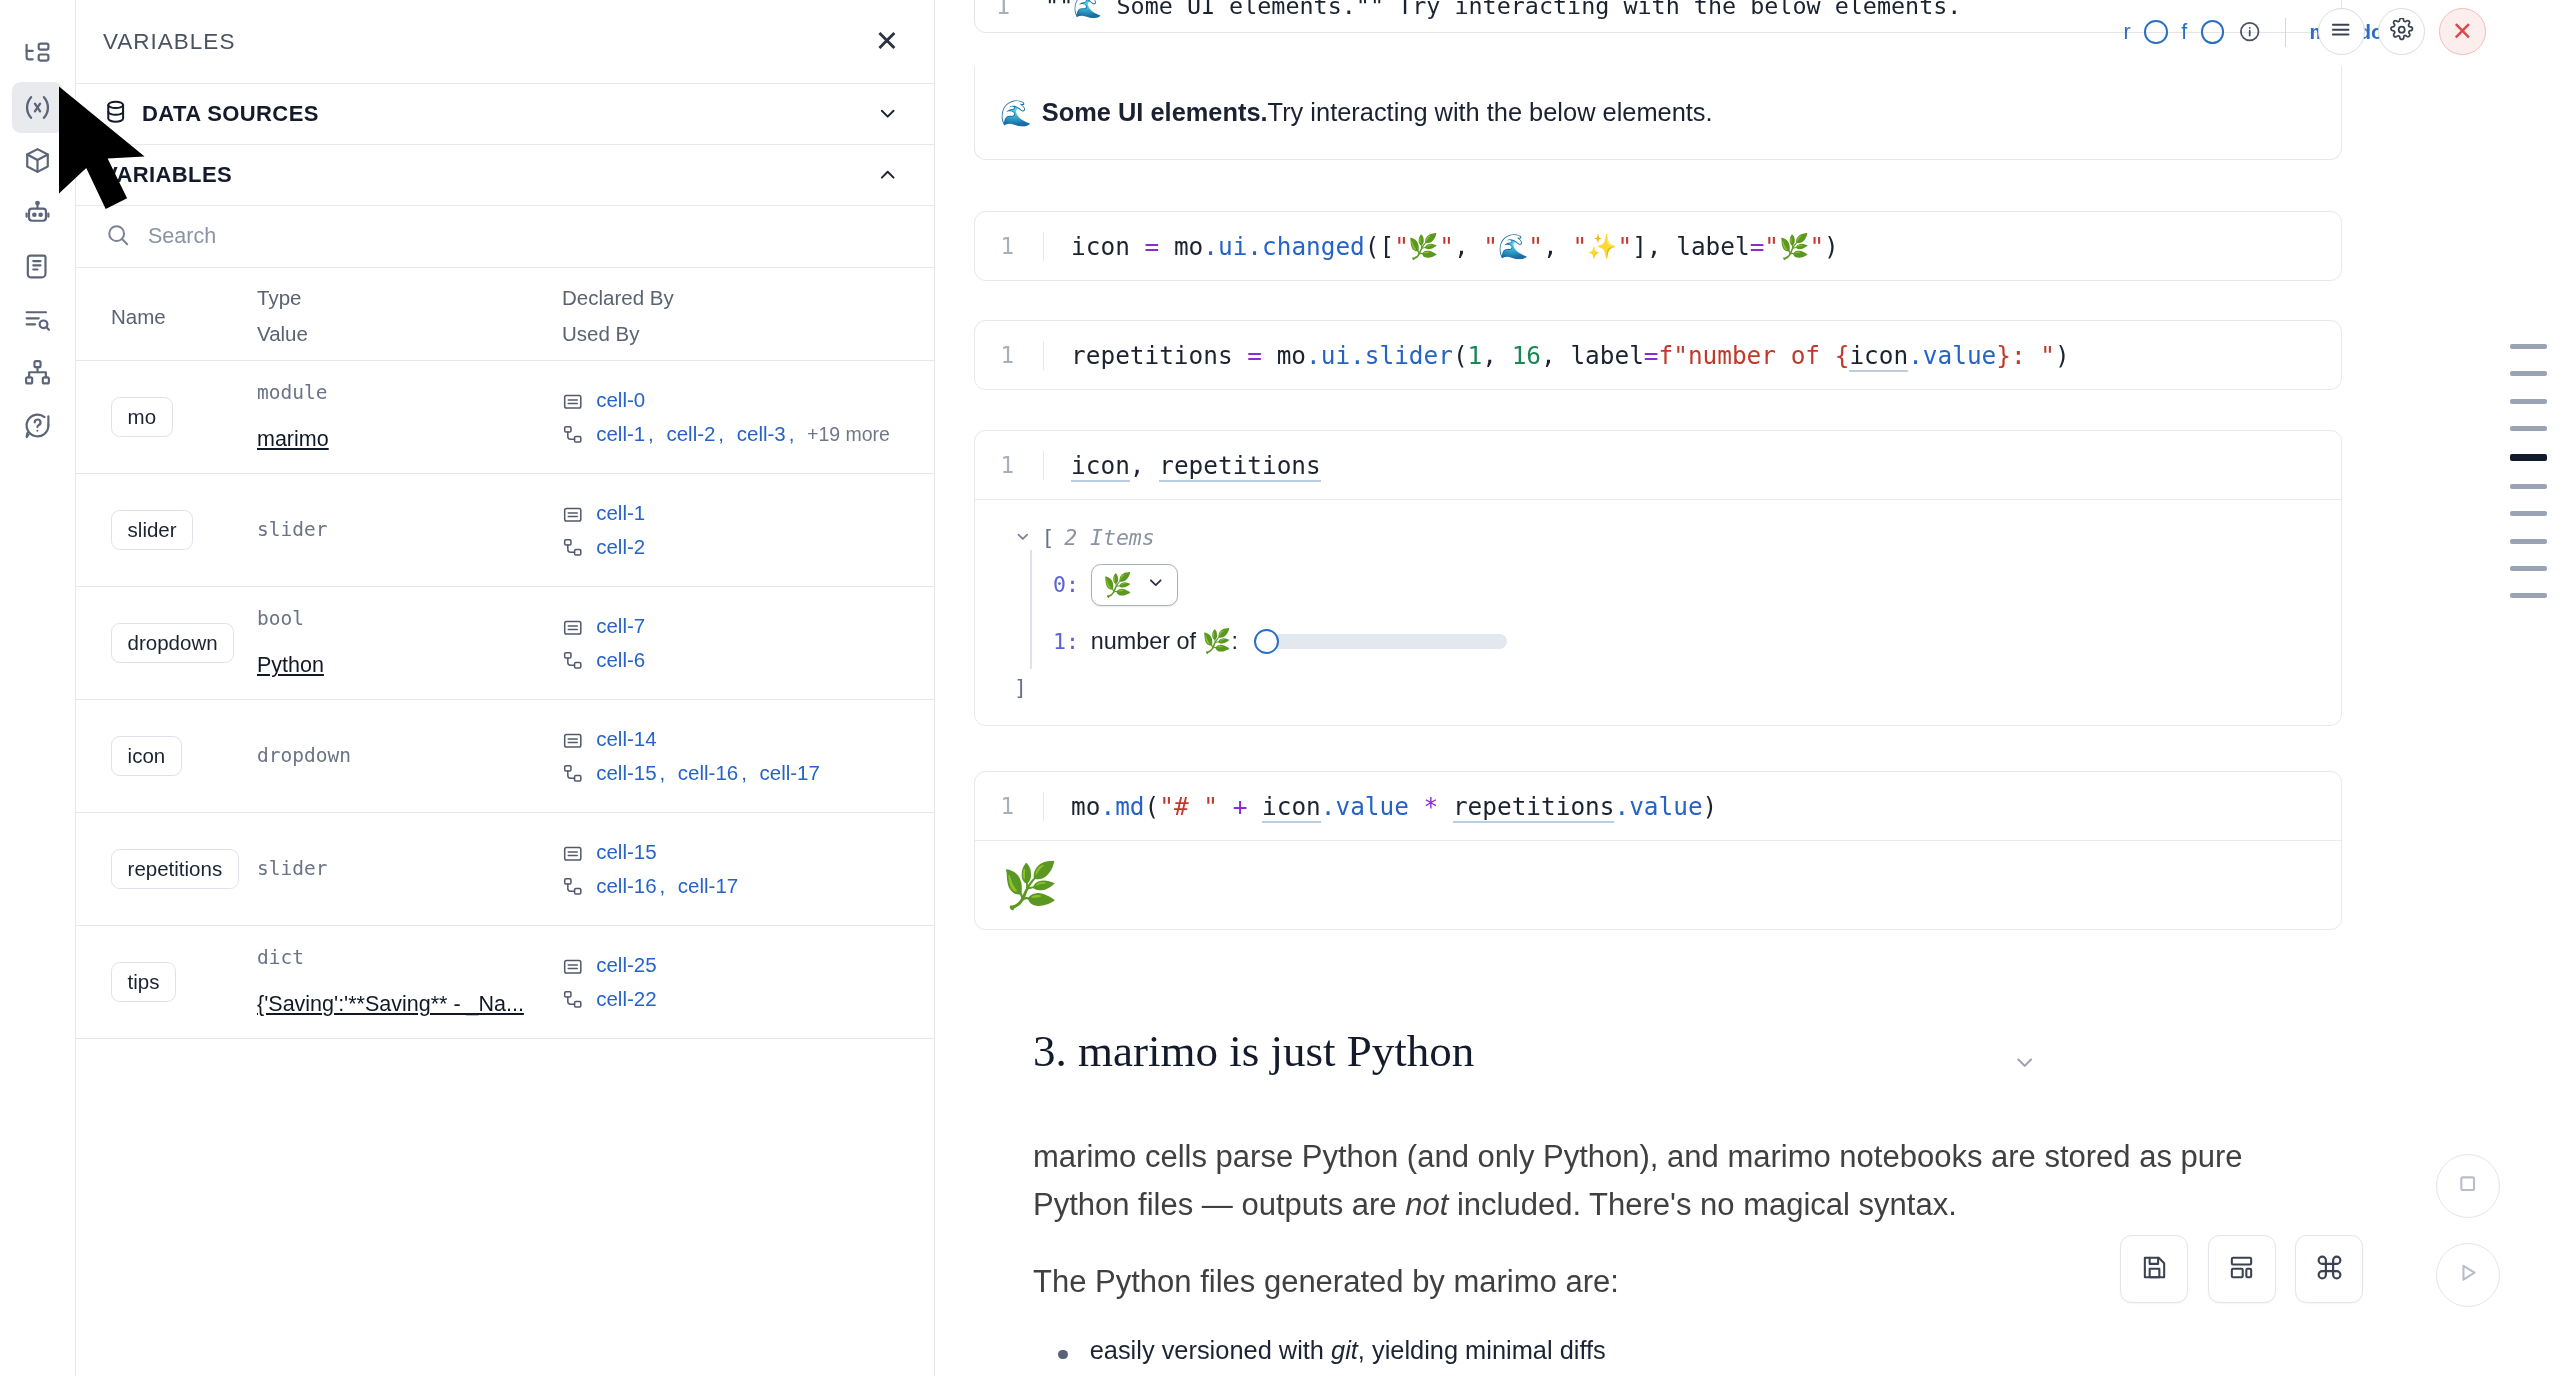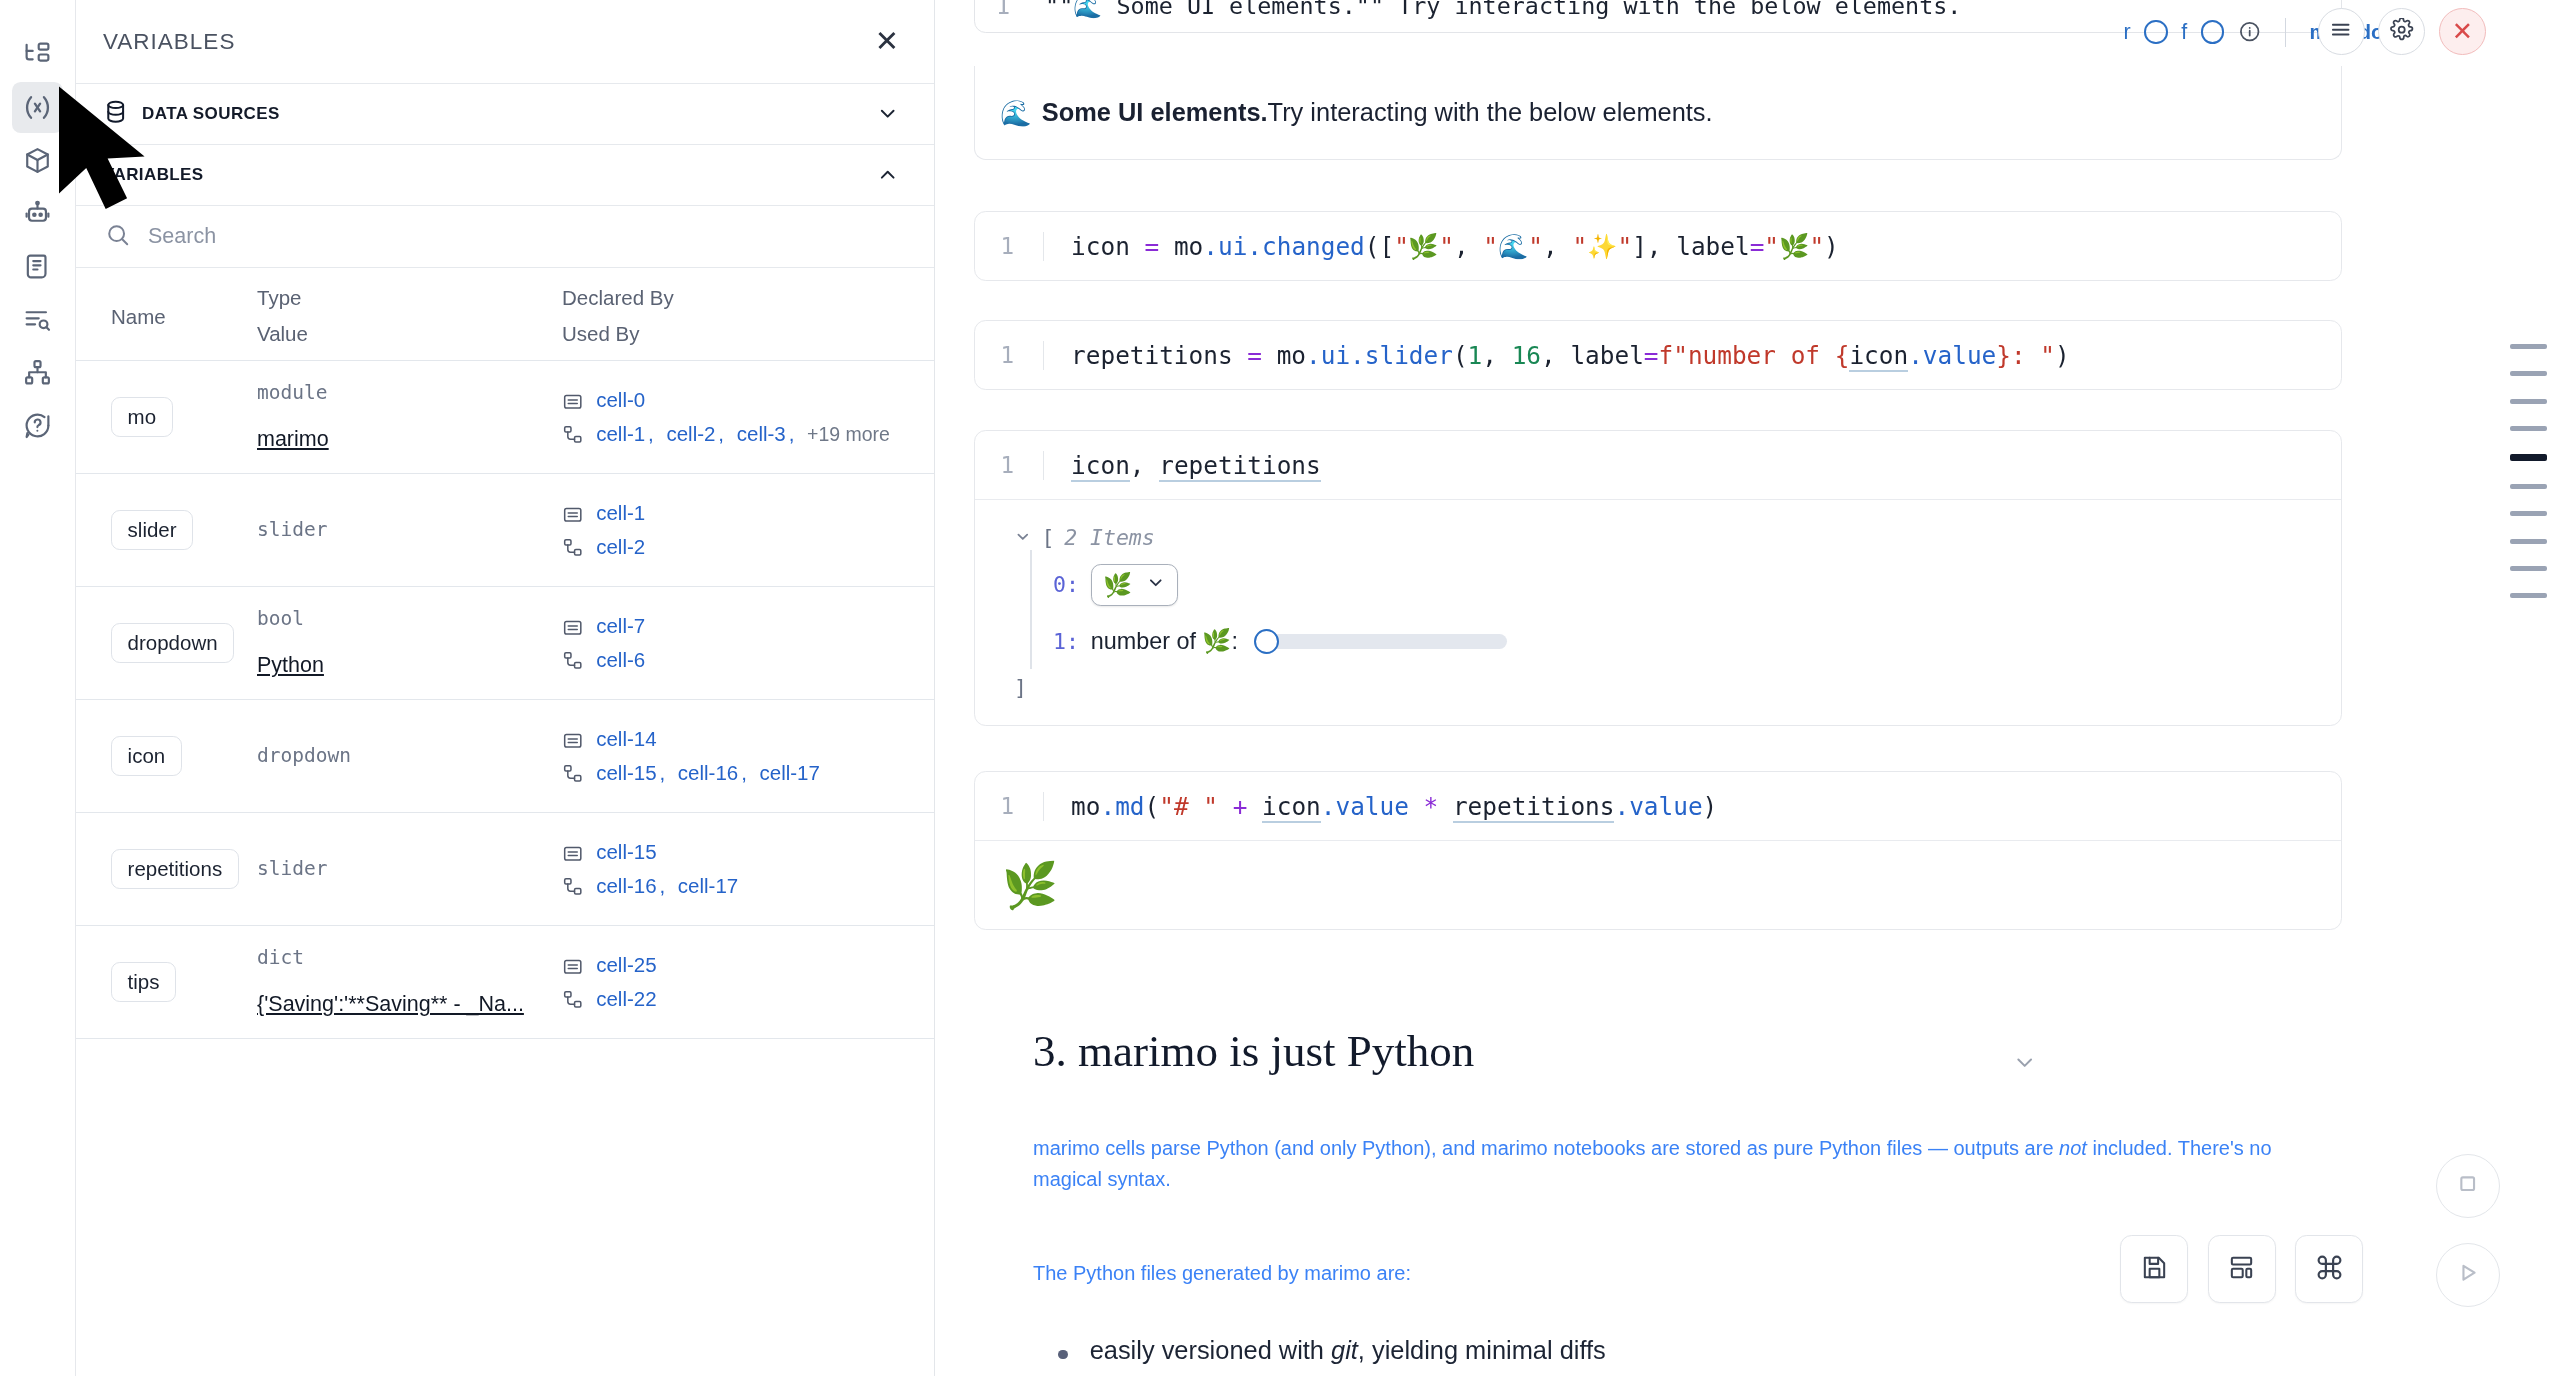--- a/index.html
+++ b/index.html
@@ -52,21 +52,21 @@
   .panel-close { font-size: 29px; color: #2b3240; line-height: 1; font-weight: 300; }
 
   .section-head {
     height: 61px; flex: 0 0 61px;
     display: flex; align-items: center;
     padding: 0 35px 0 27px;
     border-bottom: 1px solid #e6e9ed;
     gap: 13.7px;
   }
   .section-head .sh-label {
-    font-size: 17px; font-weight: 700; color: #131a29;
+    font-size: 22px; font-weight: 700; color: #131a29;
     letter-spacing: 0.4px; flex: 1;
   }
   .chev { color: #1c2433; display: flex; }
 
   .search-row {
     height: 62px; flex: 0 0 62px;
     display: flex; align-items: center; gap: 17.6px;
     padding: 0 35px 0 29px;
     border-bottom: 1px solid #e6e9ed;
   }
@@ -245,21 +245,21 @@
     position: absolute; color: #9aa1ae; display: flex;
   }
 
   .section-title {
     position: absolute; left: 98px;
     font-family: "Liberation Serif", serif;
     font-size: 45px; color: #121a2b; font-weight: 400;
   }
   .para {
     position: absolute; left: 98px; right: 254px;
-    font-size: 20px; line-height: 1.55; color: #3b82f6;
+    font-size: 31px; line-height: 1.55; color: #404040;
   }
   .para i { font-style: italic; }
   .bullet-row {
     position: absolute; left: 98px; right: 254px;
     display: flex; gap: 21.5px; align-items: flex-start;
     font-size: 25.4px; color: #1c2434;
   }
   .bullet-dot {
     width: 9.8px; height: 9.8px; border-radius: 50%;
     background: #59617a; margin-top: 13.7px; flex: 0 0 9.8px;

